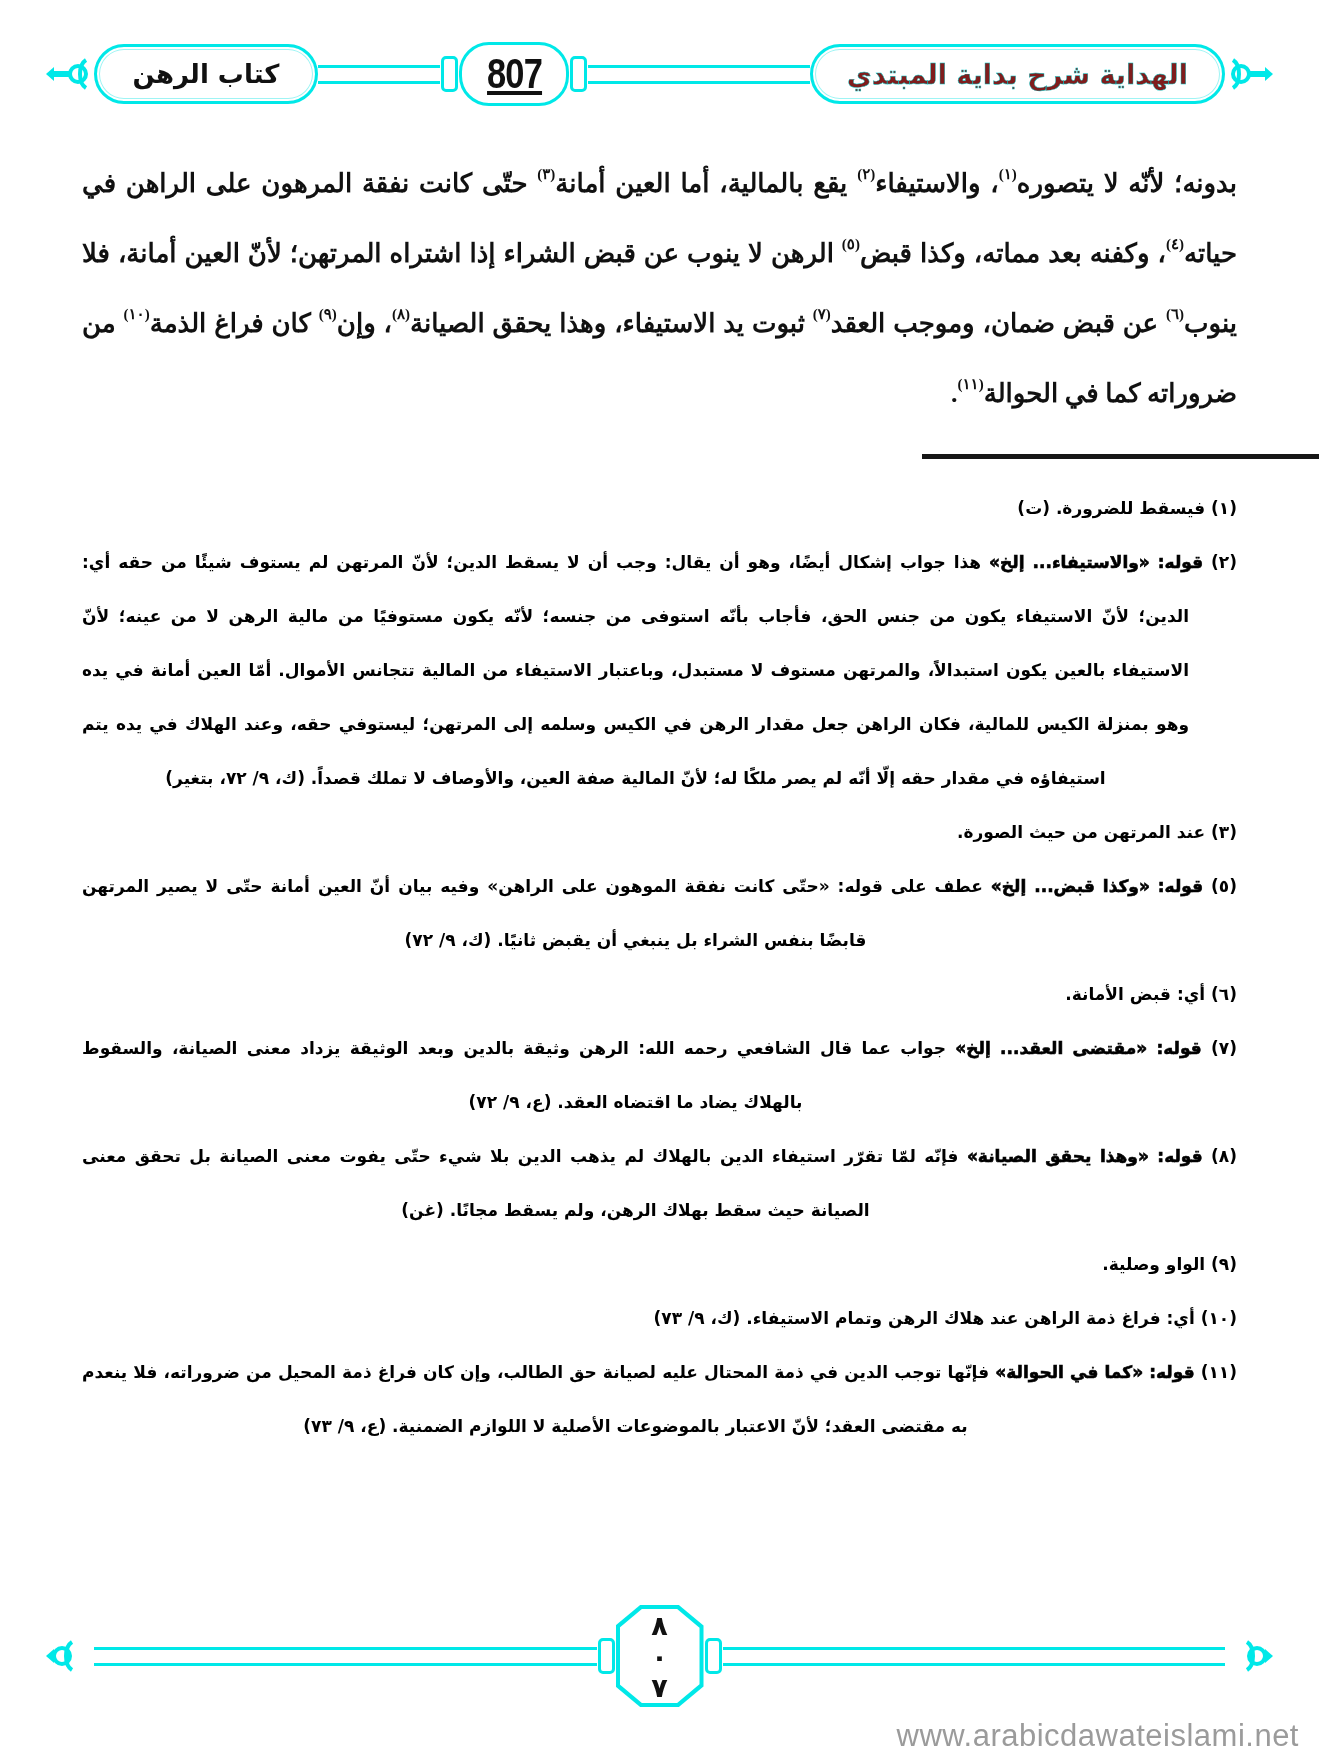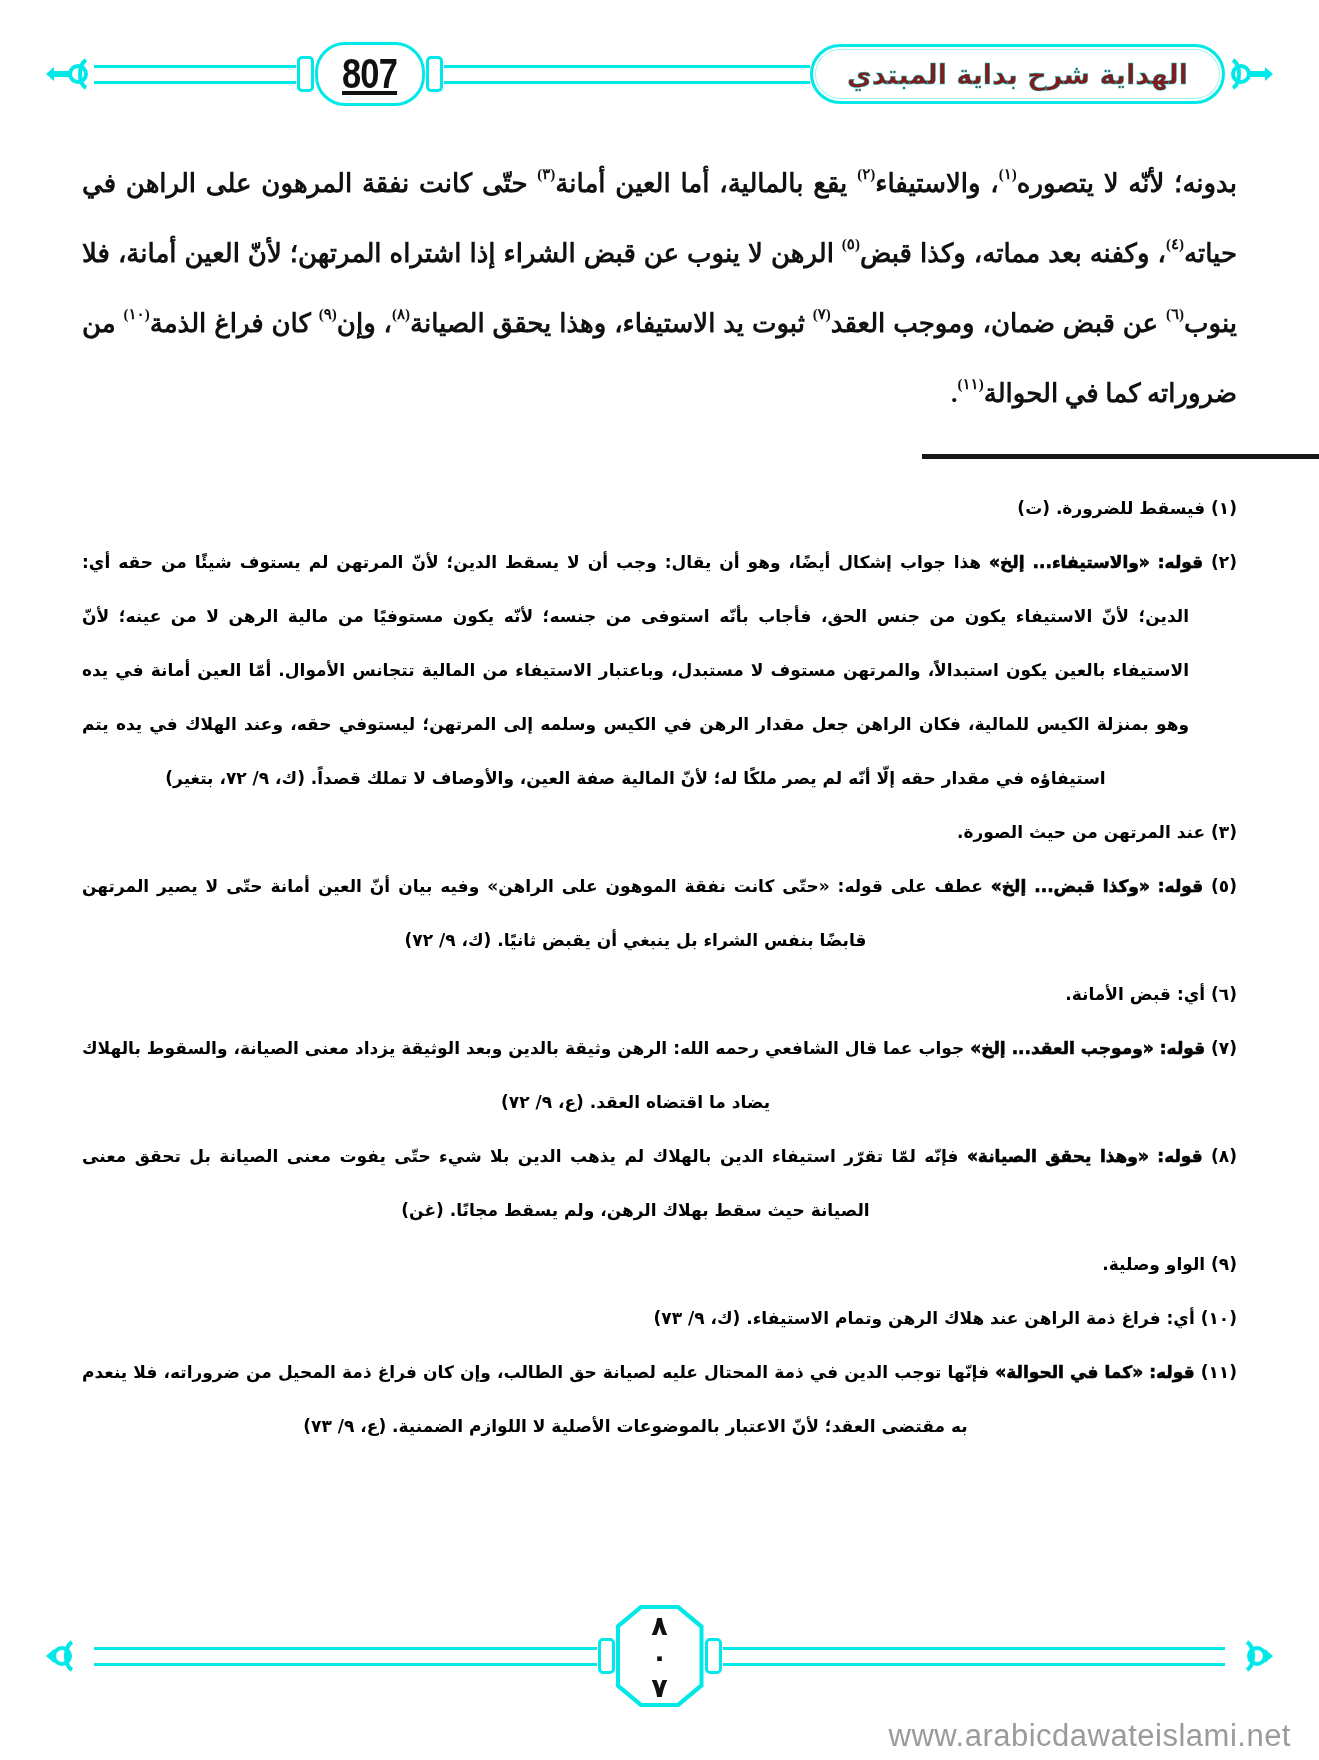--- a/index.html
+++ b/index.html
@@ -65,37 +65,40 @@
     width:80px; height:94px; background:#fff;
     clip-path:polygon(28% 0,72% 0,100% 20%,100% 80%,72% 100%,28% 100%,0 80%,0 20%);
     display:flex; align-items:center; justify-content:center;
   }
   .octa-inner span{
     writing-mode:vertical-rl; text-orientation:upright;
     font-size:27px; font-weight:bold; letter-spacing:3px; color:#111;
   }
   
   .watermark{
-    position:absolute; right:28px; bottom:6px; direction:ltr;
+    position:absolute; right:20px; bottom:6px; direction:ltr;
     font-family:"Liberation Sans", sans-serif; font-size:31px; color:#9b9b9b;
     letter-spacing:.5px;
   }
 </style>
 </head>
 <body>
 
 <div class="page">
 
   <div class="hdr">
     <svg class="finial" width="52" height="44" viewBox="0 0 52 44">
       <path d="M4 22 L12 15 L12 29 Z" fill="#00e8e8"></path>
       <rect x="12" y="19" width="18" height="6" fill="#00e8e8"></rect>
       <circle cx="36" cy="22" r="8" fill="none" stroke="#00e8e8" stroke-width="4"></circle>
       <path d="M44 8 C36 13,36 31,44 36" fill="none" stroke="#00e8e8" stroke-width="4"></path>
     </svg>
+    <div class="cartouche chapter-cartouche">
+      <span>كتاب الرهن</span>
+    </div>
     <div class="hrule hr-a"></div>
     <div class="clasp"></div>
     <div class="oval-num">
       <span>807</span>
     </div>
     <div class="clasp"></div>
     <div class="hrule hr-b"></div>
     <div class="cartouche title-cartouche">
       <span>الهداية شرح بداية المبتدي</span>
     </div>
@@ -113,21 +116,21 @@
 
   <div class="fn-sep"></div>
 
   <section class="fns">
     <div>
         <div class="fn single"><span class="fn-marker">(١)</span> <span>فيسقط للضرورة. (ت)</span></div>
         <div class="fn multi"><span class="fn-marker">(٢)</span> <span class="lead">قوله: «والاستيفاء... إلخ»</span><span> هذا جواب إشكال أيضًا، وهو أن يقال: وجب أن لا يسقط الدين؛ لأنّ المرتهن لم يستوف شيئًا من حقه أي: الدين؛ لأنّ الاستيفاء يكون من جنس الحق، فأجاب بأنّه استوفى من جنسه؛ لأنّه يكون مستوفيًا من مالية الرهن لا من عينه؛ لأنّ الاستيفاء بالعين يكون استبدالاً، والمرتهن مستوف لا مستبدل، وباعتبار الاستيفاء من المالية تتجانس الأموال. أمّا العين أمانة في يده وهو بمنزلة الكيس للمالية، فكان الراهن جعل مقدار الرهن في الكيس وسلمه إلى المرتهن؛ ليستوفي حقه، وعند الهلاك في يده يتم استيفاؤه في مقدار حقه إلّا أنّه لم يصر ملكًا له؛ لأنّ المالية صفة العين، والأوصاف لا تملك قصداً. (ك، ٩/ ٧٢، بتغير)</span></div>
         <div class="fn single"><span class="fn-marker">(٣)</span> <span>عند المرتهن من حيث الصورة.</span></div>
         <div class="fn multi"><span class="fn-marker">(٥)</span> <span class="lead">قوله: «وكذا قبض... إلخ»</span><span> عطف على قوله: «حتّى كانت نفقة الموهون على الراهن» وفيه بيان أنّ العين أمانة حتّى لا يصير المرتهن قابضًا بنفس الشراء بل ينبغي أن يقبض ثانيًا. (ك، ٩/ ٧٢)</span></div>
         <div class="fn single"><span class="fn-marker">(٦)</span> <span>أي: قبض الأمانة.</span></div>
-        <div class="fn multi"><span class="fn-marker">(٧)</span> <span class="lead">قوله: «وموجب العقد... إلخ»</span><span> جواب عما قال الشافعي رحمه الله: الرهن وثيقة بالدين وبعد الوثيقة يزداد معنى الصيانة، والسقوط بالهلاك يضاد ما اقتضاه العقد. (ع، ٩/ ٧٢)</span></div>
+        <div class="fn multi"><span class="fn-marker">(٧)</span> <span class="lead">قوله: «مقتضى العقد... إلخ»</span><span> جواب عما قال الشافعي رحمه الله: الرهن وثيقة بالدين وبعد الوثيقة يزداد معنى الصيانة، والسقوط بالهلاك يضاد ما اقتضاه العقد. (ع، ٩/ ٧٢)</span></div>
         <div class="fn multi"><span class="fn-marker">(٨)</span> <span class="lead">قوله: «وهذا يحقق الصيانة»</span><span> فإنّه لمّا تقرّر استيفاء الدين بالهلاك لم يذهب الدين بلا شيء حتّى يفوت معنى الصيانة بل تحقق معنى الصيانة حيث سقط بهلاك الرهن، ولم يسقط مجانًا. (غن)</span></div>
         <div class="fn single"><span class="fn-marker">(٩)</span> <span>الواو وصلية.</span></div>
         <div class="fn single"><span class="fn-marker">(١٠)</span> <span>أي: فراغ ذمة الراهن عند هلاك الرهن وتمام الاستيفاء. (ك، ٩/ ٧٣)</span></div>
         <div class="fn multi"><span class="fn-marker">(١١)</span> <span class="lead">قوله: «كما في الحوالة»</span><span> فإنّها توجب الدين في ذمة المحتال عليه لصيانة حق الطالب، وإن كان فراغ ذمة المحيل من ضروراته، فلا ينعدم به مقتضى العقد؛ لأنّ الاعتبار بالموضوعات الأصلية لا اللوازم الضمنية. (ع، ٩/ ٧٣)</span></div>
       </div>
   </section>
 
   <div class="ftr">
     <svg class="finial" width="52" height="44" viewBox="0 0 52 44">
       <path d="M4 22 L12 15 L12 29 Z" fill="#00e8e8"></path>

